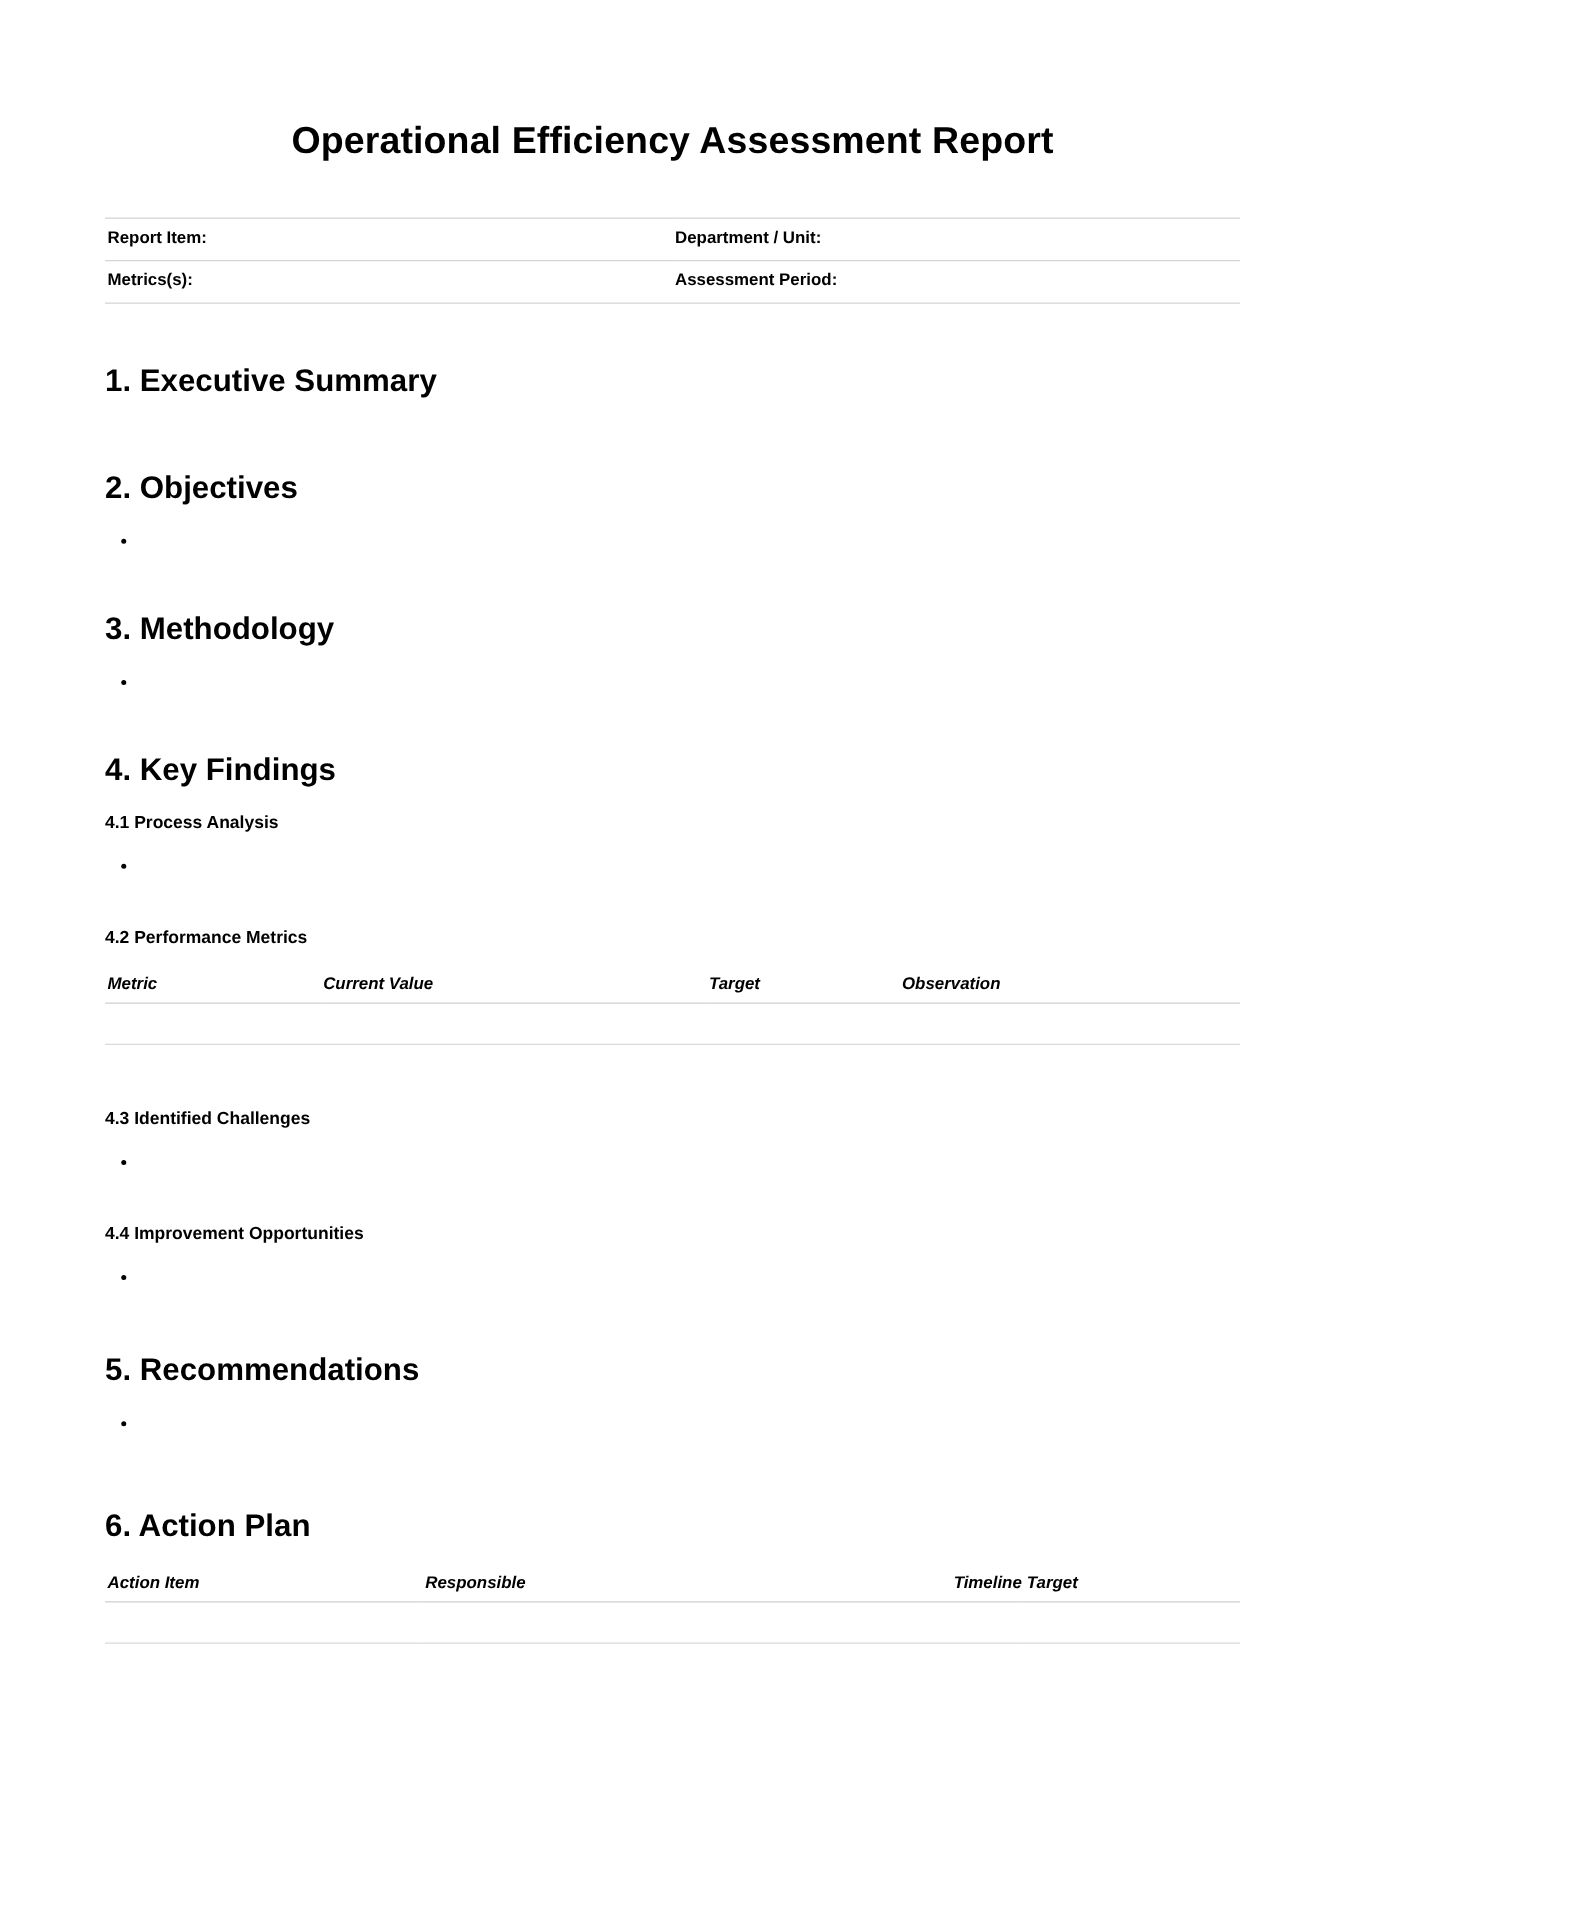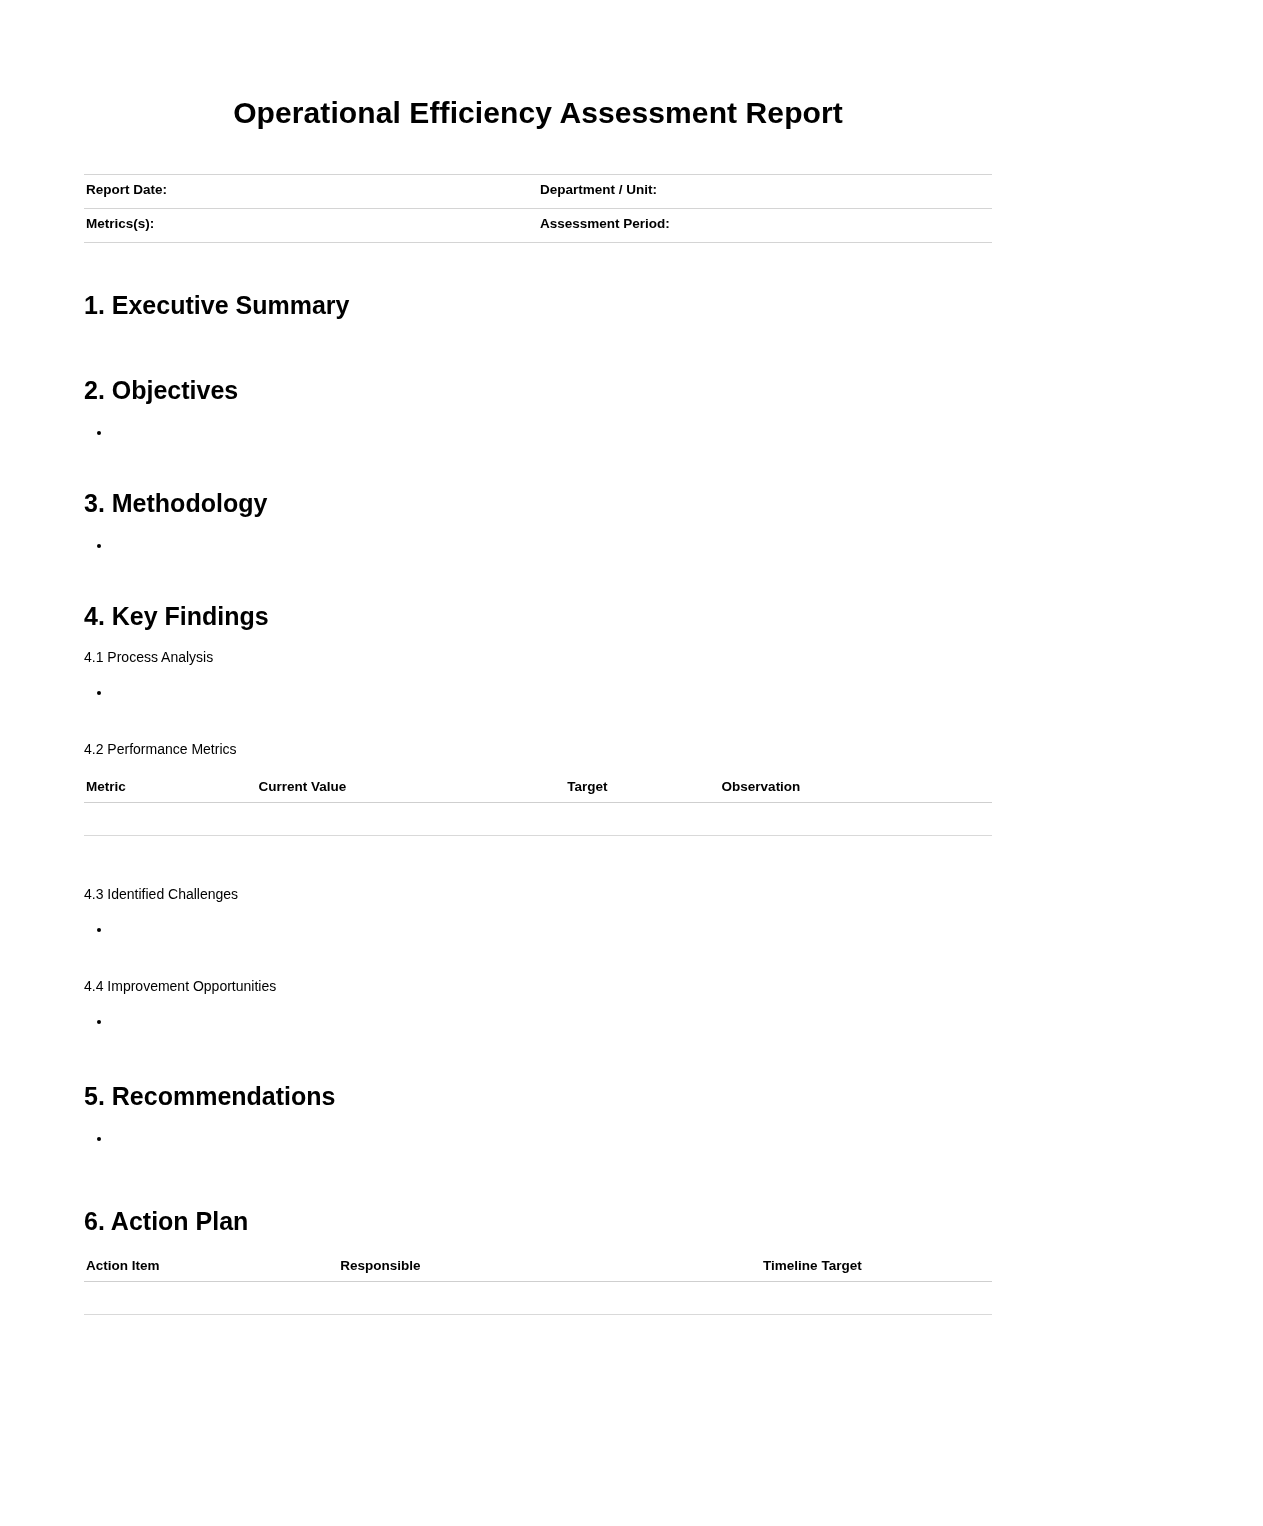--- a/index.html
+++ b/index.html
@@ -49,21 +49,21 @@
   h2.section {
     font-size: 25px;
     font-weight: bold;
     margin: 0 0 0 0;
     padding: 0;
   }
   .section-block { margin-bottom: 26px; }
   .section-block.tight { margin-bottom: 18px; }
   h3.subsection {
     font-size: 14px;
-    font-weight: normal;
+    font-weight: bold;
     margin: 0;
     padding: 0;
   }
   .gap-after-heading { height: 30px; }
 
   
   ul.bullets {
     margin: 18px 0 0 0;
     padding-left: 28px;
     list-style: disc;
@@ -81,20 +81,21 @@
     border-collapse: collapse;
     margin-top: 16px;
   }
   table.data-table th {
     text-align: left;
     font-size: 13.5px;
     font-weight: bold;
     padding: 6px 2px 8px 2px;
     border-bottom: 1px solid #cfcfcf;
     vertical-align: top;
+    font-style: italic;
   }
   table.data-table td {
     font-size: 13.5px;
     padding: 9px 2px;
     border-bottom: 1px solid #d9d9d9;
     height: 14px;
   }
   table.data-table tr.empty-row td { height: 14px; }
 
   .metrics-table th:nth-child(1) { width: 19%; }
@@ -113,21 +114,21 @@
 </head>
 <body>
 
 <div class="page">
 
   <div class="doc-title">Operational Efficiency Assessment Report</div>
 
   <table class="meta-table">
     <tbody>
       <tr>
-        <td class="label-col">Report Date:</td>
+        <td class="label-col">Report Item:</td>
         <td class="label-col">Department / Unit:</td>
       </tr>
       <tr>
         <td class="label-col">Metrics(s):</td>
         <td class="label-col">Assessment Period:</td>
       </tr>
     </tbody>
   </table>
 
   <div class="section-block">

